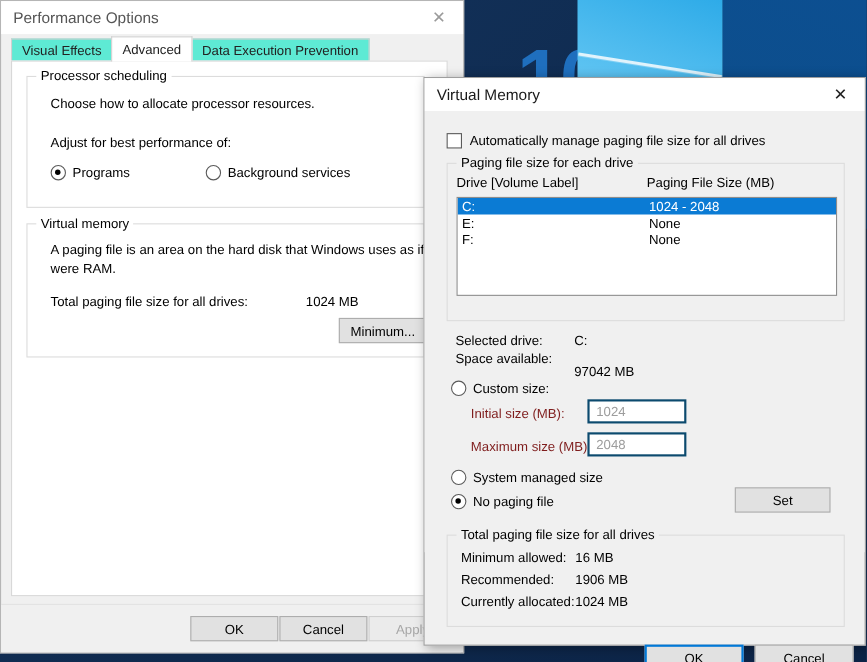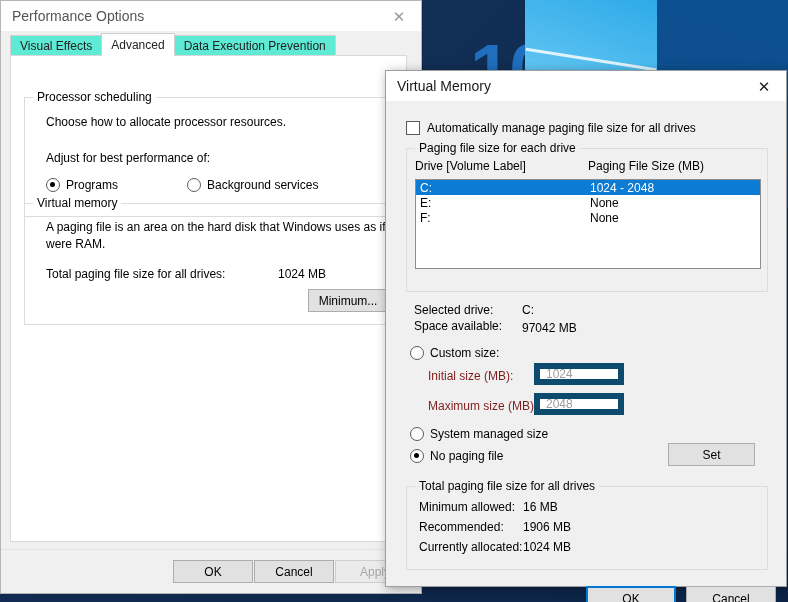--- a/index.html
+++ b/index.html
@@ -51,21 +51,21 @@
 
   .check{position:absolute;display:flex;align-items:center;white-space:nowrap;font-size:12px;}
   .check .box{width:12px;height:12px;border:1px solid #5a5a5a;background:#fff;margin-right:7px;flex:0 0 auto;}
 
   .btn{position:absolute;background:#e1e1e1;border:1px solid #adadad;font-size:12px;
        color:#000;display:flex;align-items:center;justify-content:center;
        font-family:inherit;padding:0;}
   .btn.default{border:2px solid #0078d7;background:#e1e1e1;}
   .btn.disabled{color:#a7a7a7;border-color:#cfcfcf;background:#ebebeb;}
 
-  .tbox{position:absolute;background:#fff;border:6px solid #0c4a6e;font-size:12px;
+  .tbox{position:absolute;background:#fff;border:2px solid #0c4a6e;font-size:12px;
         color:#9d9d9d;display:flex;align-items:center;padding-left:6px;box-sizing:border-box;}
 
   
   #perf{left:0;top:0;width:420px;height:592px;border:1px solid #b5b5b5;background:#f0f0f0;}
   #perf .tabstrip{position:absolute;left:9px;top:33px;height:22px;display:flex;align-items:flex-end;}
   .tab{height:20px;padding:0 9px;border:1px solid #d0d0d0;border-bottom:none;background:#5eead4;
        display:flex;align-items:center;font-size:12px;color:#222;margin-right:-1px;}
   .tab.sel{height:22px;background:#fff;border-color:#d0d0d0;position:relative;z-index:3;}
   #perf .tabpage{position:absolute;left:9px;top:54px;width:395px;height:485px;background:#fff;
        border:1px solid #d8d8d8;}
@@ -102,21 +102,21 @@
   </div>
 
   <div class="tabstrip">
     <div class="tab">Visual Effects</div>
     <div class="tab sel">Advanced</div>
     <div class="tab">Data Execution Prevention</div>
   </div>
 
   <div class="tabpage">
 
-    <div class="group" style="left:13px;top:13px;width:360px;height:118px;margin-top:28px;">
+    <div class="group" style="left:13px;top:13px;width:360px;height:118px;">
       <span class="legend">Processor scheduling</span>
       <span class="lbl" style="left:21px;top:53px;">Adjust for best performance of:</span>
       <span class="lbl" style="left:21px;top:17px;">Choose how to allocate processor resources.</span>
 
       <div class="radio on" style="left:21px;top:80px;">
         <span class="dot"></span>
         <span>Programs</span>
       </div>
       <div class="radio" style="left:162px;top:80px;">
         <span class="dot"></span>
@@ -173,21 +173,21 @@
         <div class="lrow">
           <span class="dcol">F:</span>
           <span>None</span>
         </div>
       </div>
     </div>
 
     <span class="lbl" style="left:28px;top:202px;">Selected drive:</span>
     <span class="lbl" style="left:136px;top:202px;">C:</span>
     <span class="lbl" style="left:28px;top:218px;">Space available:</span>
-    <span class="lbl" style="left:136px;top:220px;">97042 MB</span>
+    <span class="lbl" style="left:136px;top:230px;">97042 MB</span>
 
     <div class="radio" style="left:24px;top:245px;">
       <span class="dot"></span>
       <span>Custom size:</span>
     </div>
 
     <span class="lbl dim" style="left:42px;top:268px;">Initial size (MB):</span>
     <div class="tbox" style="left:148px;top:262px;width:90px;height:22px;">
       <span>1024</span>
     </div>

